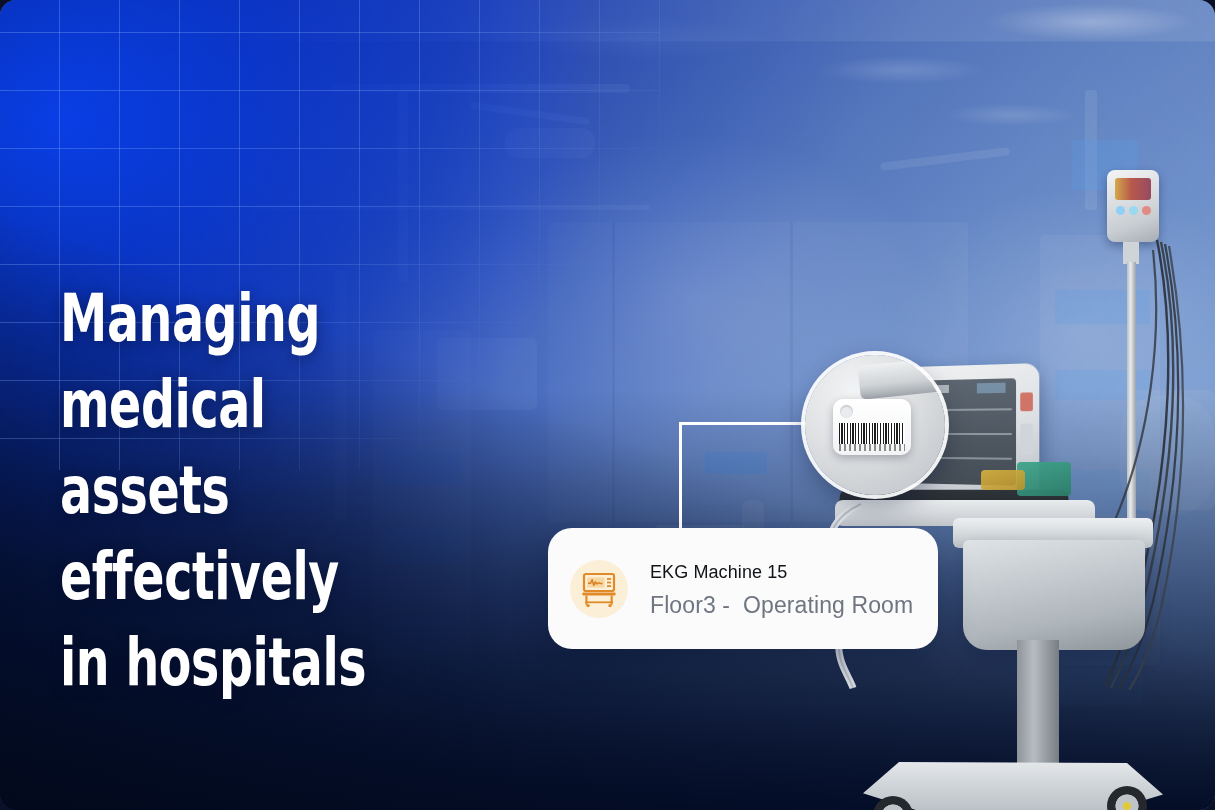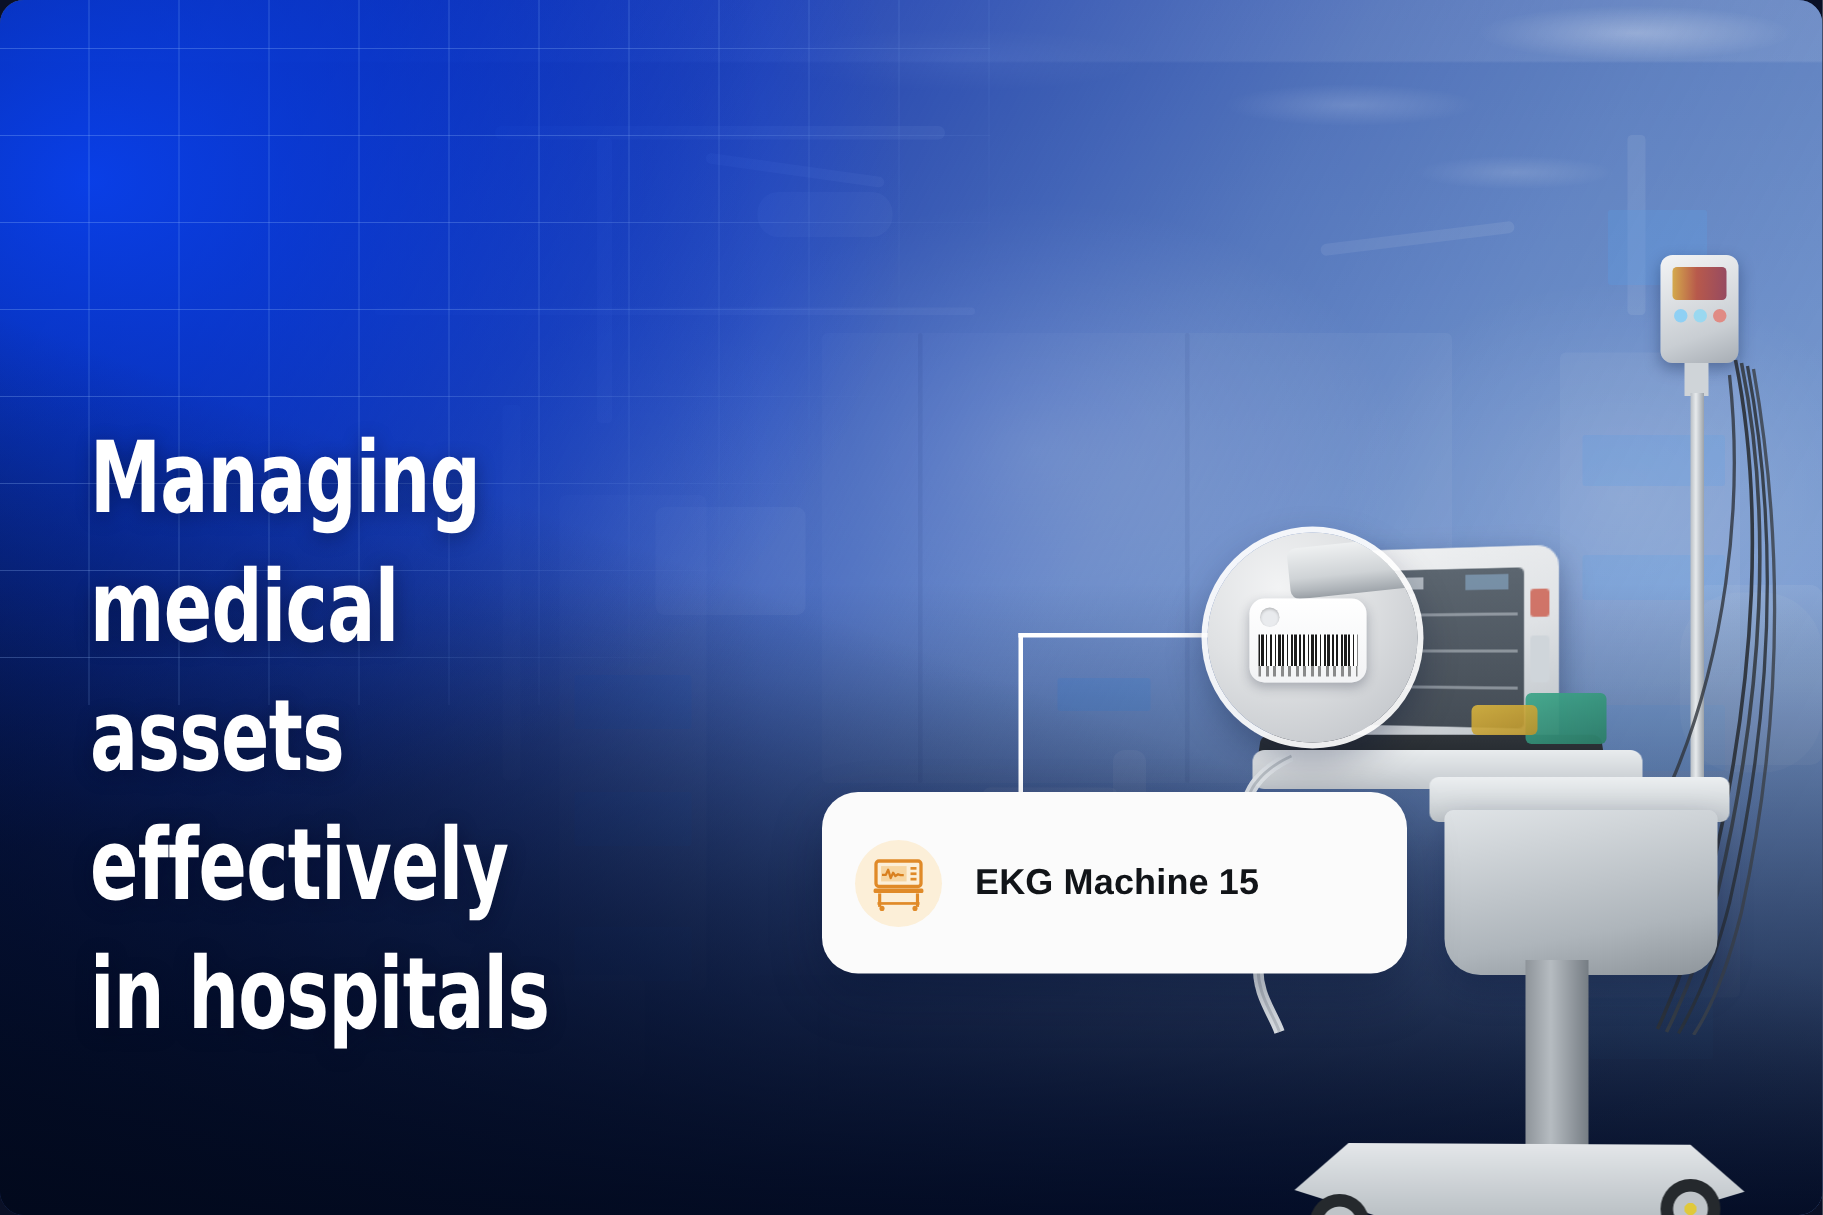--- a/index.html
+++ b/index.html
@@ -152,21 +152,21 @@
     display:flex; align-items:center; padding:0 22px;
   }
   .avatar {
     width:58px; height:58px; flex:0 0 58px;
     border-radius:50%;
     background:#fcefd8;
     display:flex; align-items:center; justify-content:center;
   }
   .card-text { margin-left:22px; }
   .card-title {
-    font-size:24px; font-weight:700; color:#111418; letter-spacing:.1px;
+    font-size:18px; font-weight:400; color:#111418; letter-spacing:.1px;
     line-height:30px;
   }
   .card-sub {
     font-size:23px; font-weight:400; color:#6f7682; letter-spacing:.1px;
     line-height:32px; margin-top:2px; white-space:pre;
   }
 </style>
 </head>
 <body>
 
@@ -322,16 +322,17 @@
         <rect x="2.4" y="22.4" width="33.2" height="3" rx="1" fill="#e08a28"></rect>
         <rect x="5.4" y="25.6" width="2.1" height="9" fill="#e08a28"></rect>
         <rect x="30.6" y="25.6" width="2.1" height="9" fill="#e08a28"></rect>
         <rect x="5" y="31.4" width="28" height="1.8" fill="#e08a28"></rect>
         <circle cx="8" cy="35.6" r="1.7" fill="#e08a28"></circle>
         <circle cx="30" cy="35.6" r="1.7" fill="#e08a28"></circle>
       </svg>
     </div>
     <div class="card-text">
       <div class="card-title">EKG Machine 15</div>
+      <div class="card-sub">Floor3 -  Operating Room</div>
     </div>
   </div>
 
 </div>
 
 </body></html>

